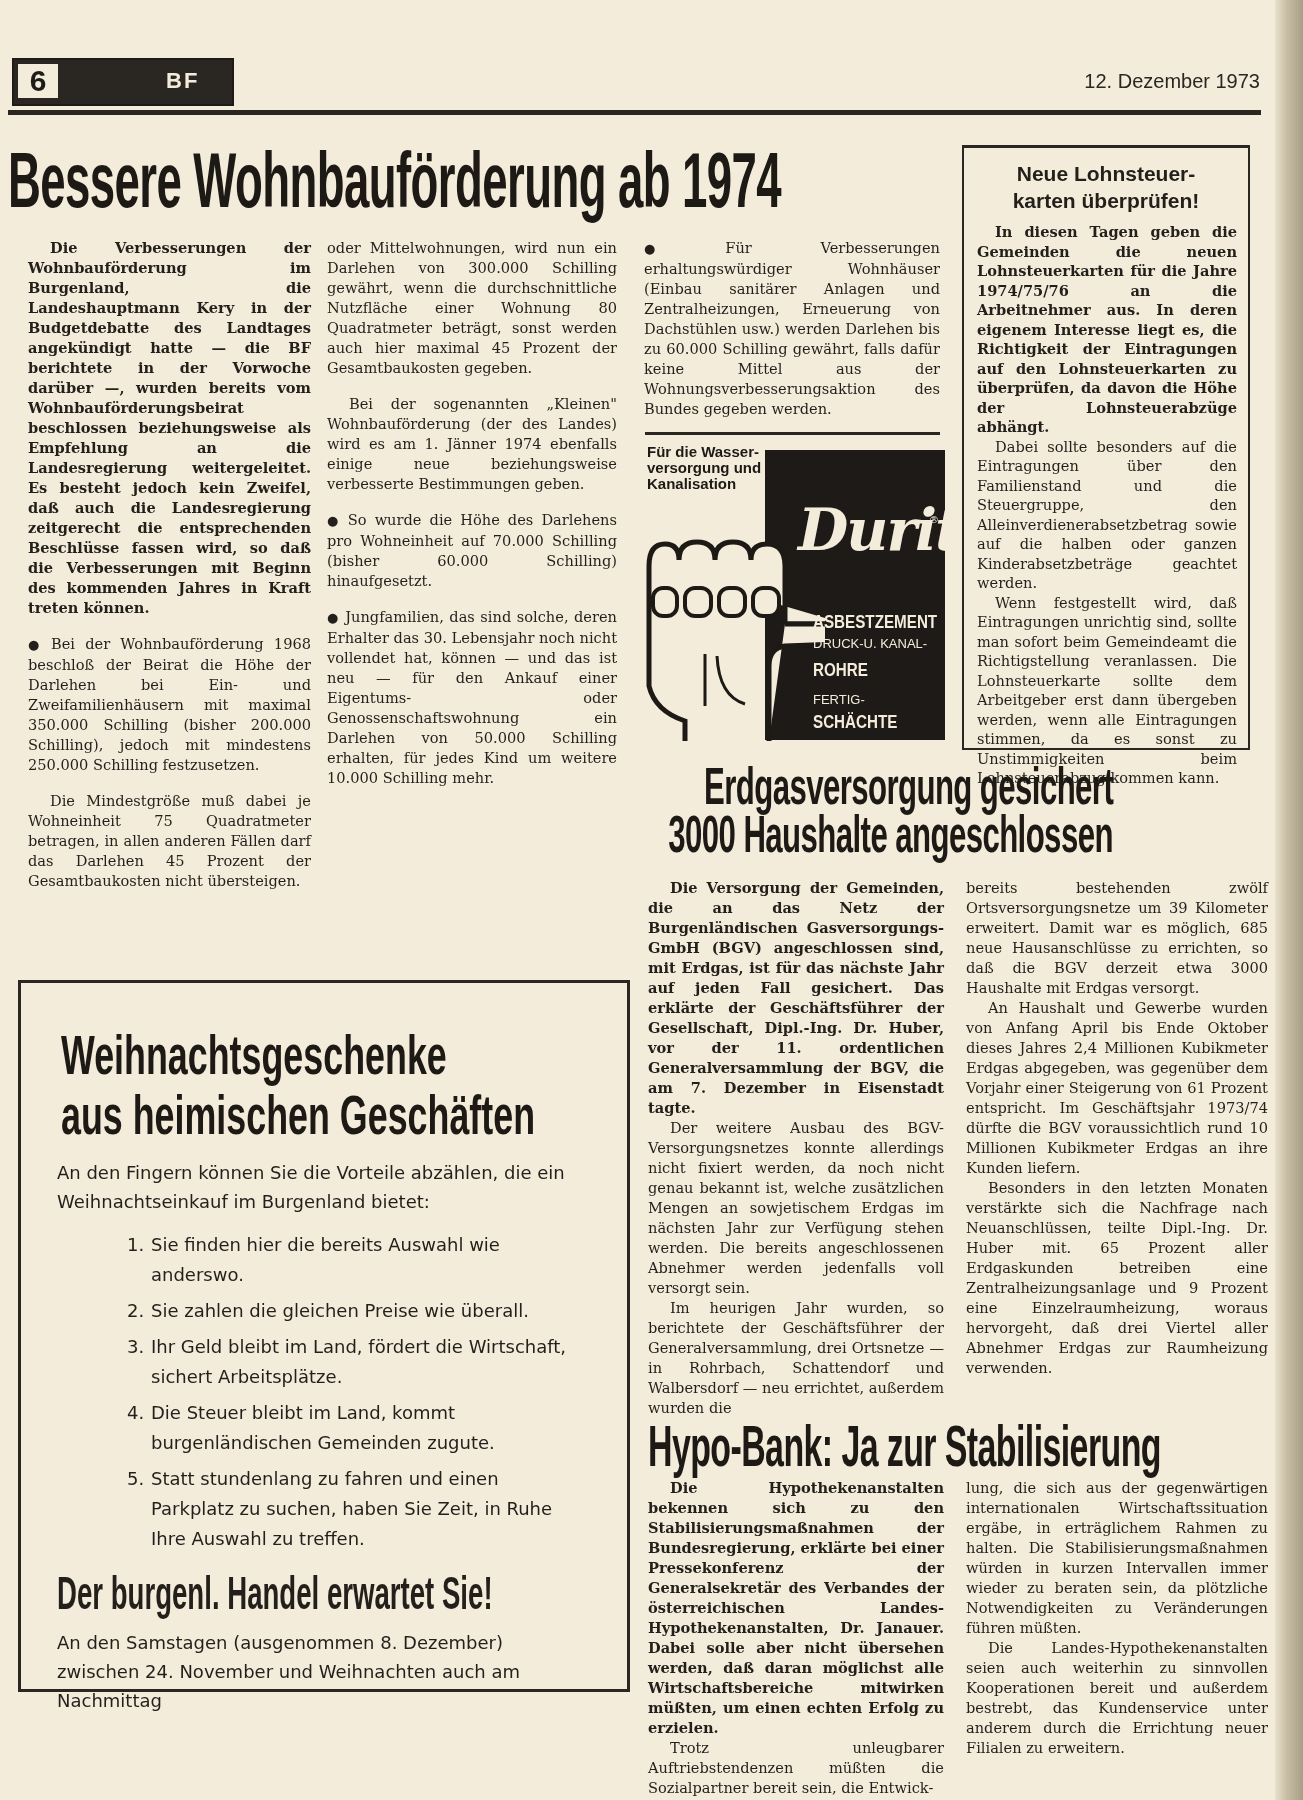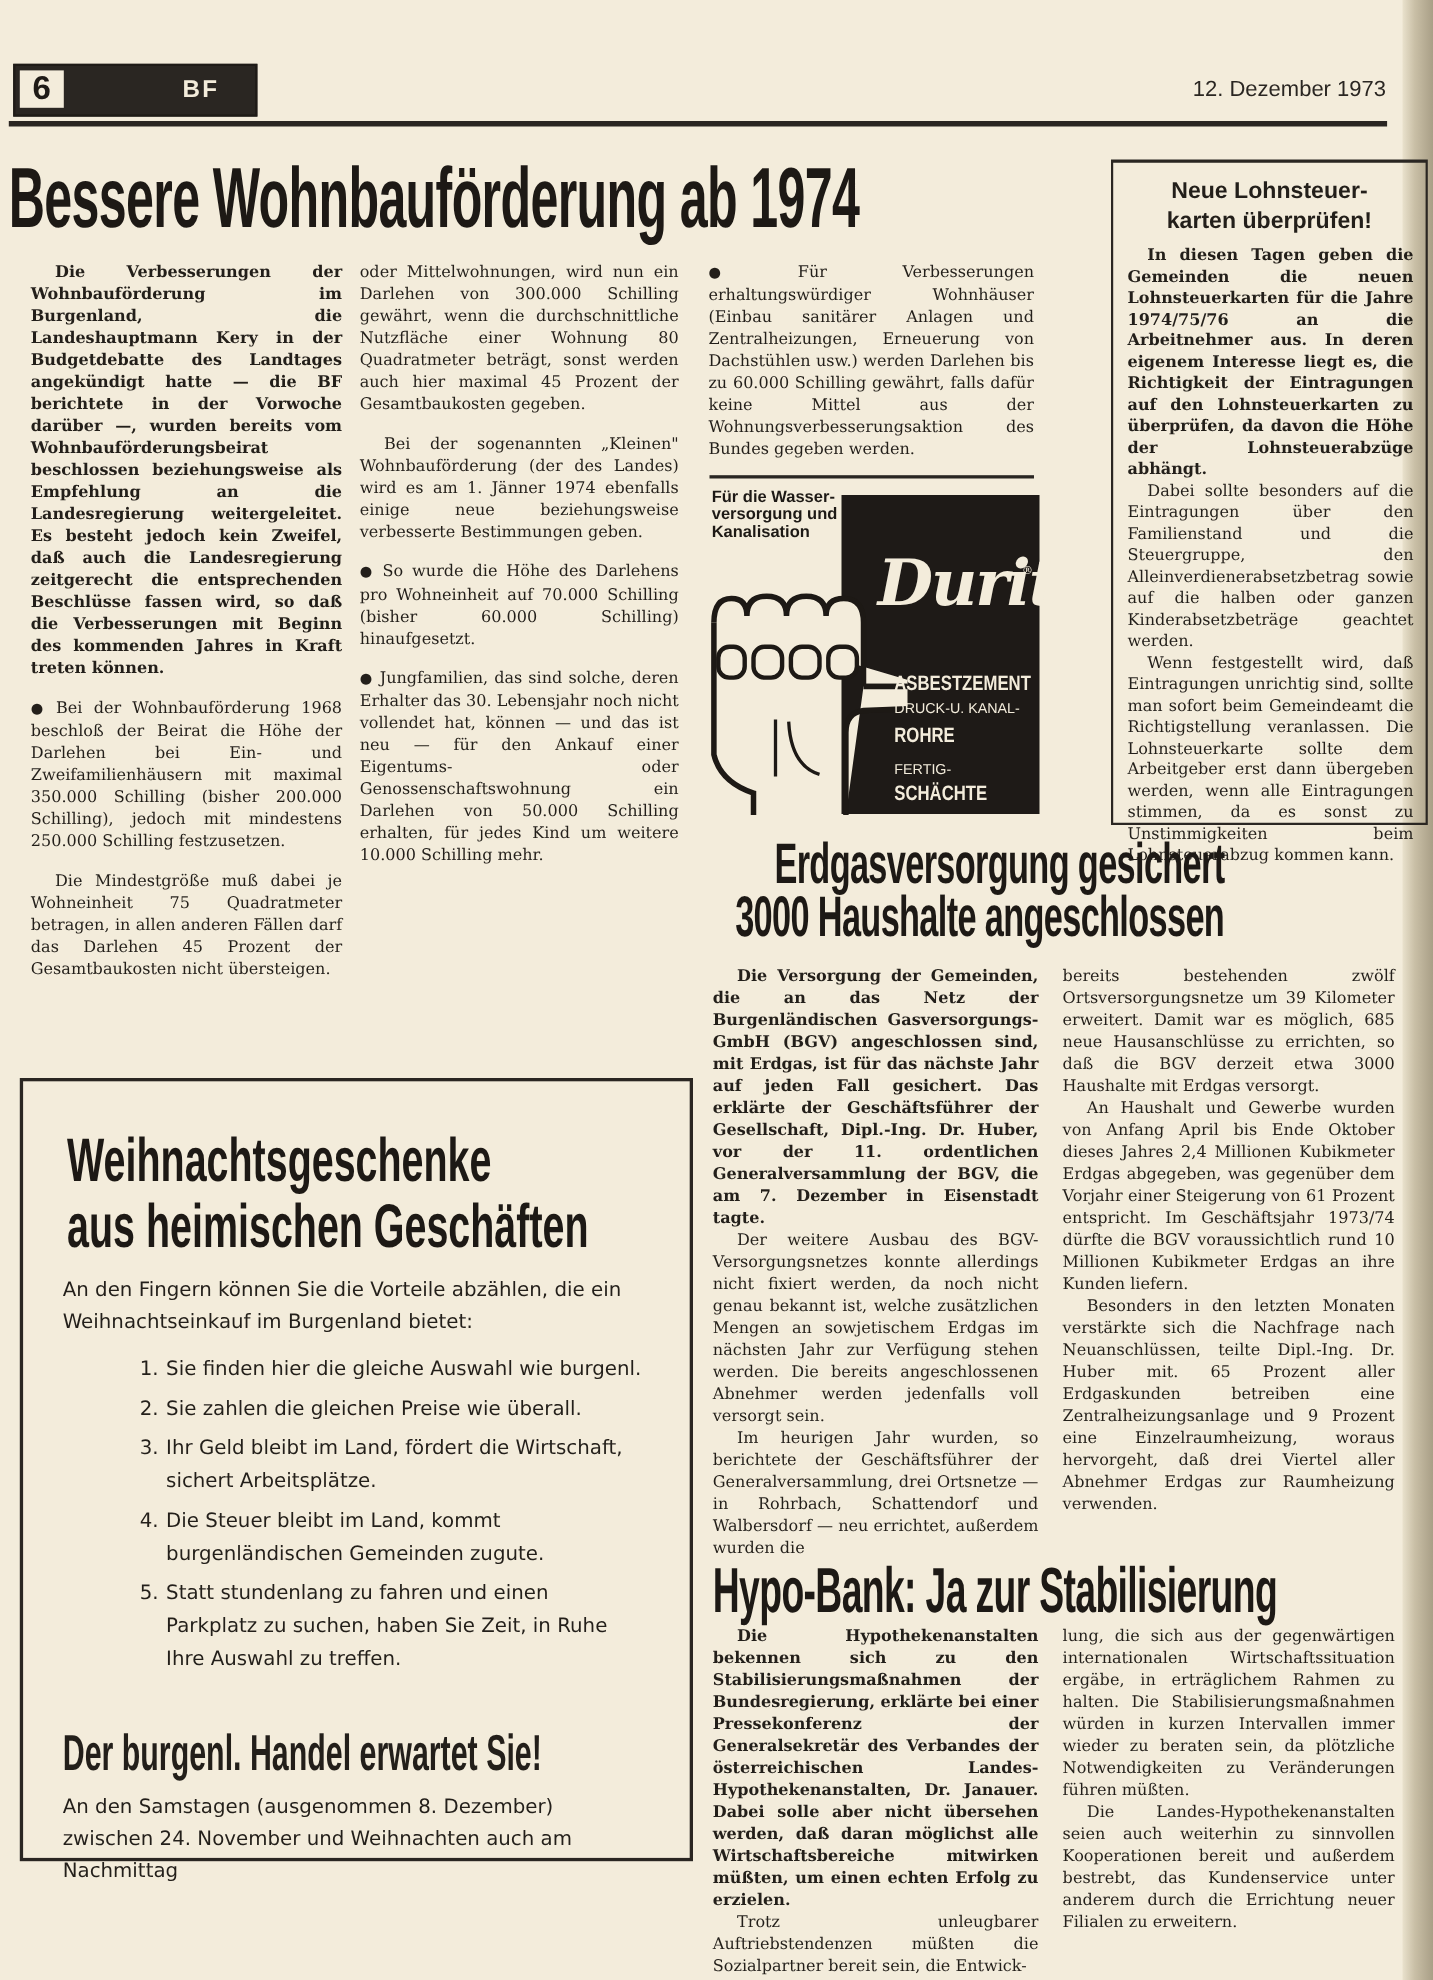--- a/index.html
+++ b/index.html
@@ -79,21 +79,21 @@
   .ad-durit-lines {
     position: absolute; left: 168px; top: 170px; width: 130px;
     font-family: "Liberation Sans", sans-serif; color: #f3ecdb;
   }
   .ad-durit-lines div { white-space: nowrap; }
   .l-big { font-weight: bold; font-size: 19px; line-height: 24px; transform: scaleX(0.8); transform-origin: left; }
   .l-small { font-size: 13px; line-height: 20px; }
   .hand { position: absolute; left: 0; top: 96px; }
 
   
-  .tax-box { left: 962px; top: 145px; width: 284px; height: 600px; border: 2px solid #2a2622; border-top-width: 3px; margin-left: 48px; }
+  .tax-box { left: 962px; top: 145px; width: 284px; height: 600px; border: 2px solid #2a2622; border-top-width: 3px; }
   .tax-head {
     position: absolute; left: 0; top: 12px; width: 284px; text-align: center;
     font-family: "Liberation Sans", sans-serif; font-weight: bold; font-size: 21px; line-height: 27px;
   }
   .tax-body { position: absolute; left: 13px; top: 74px; width: 260px; font-size: 14.6px; line-height: 19.5px; text-align: justify; }
   .tax-body p { margin: 0; text-indent: 18px; }
 
   
   .g1 { left: 648px; top: 878px; width: 296px; }
   .g2 { left: 966px; top: 878px; width: 302px; }
@@ -225,21 +225,21 @@
   <p>Die Landes-Hypothekenanstalten seien auch weiterhin zu sinnvollen Kooperationen bereit und außerdem bestrebt, das Kundenservice unter anderem durch die Errichtung neuer Filialen zu erweitern.</p>
 </div>
 
 <div class="abs xmas-box">
   <div class="xmas-head">
     <div>Weihnachtsgeschenke</div>
     <div>aus heimischen Geschäften</div>
   </div>
   <div class="xmas-intro">An den Fingern können Sie die Vorteile abzählen, die ein Weihnachtseinkauf im Burgenland bietet:</div>
   <ul class="xmas-list">
-    <li><span class="num">1.</span><span>Sie finden hier die gleiche Auswahl wie burgenl.</span></li>
+    <li><span class="num">1.</span><span>Sie finden hier die bereits Auswahl wie anderswo.</span></li>
     <li><span class="num">2.</span><span>Sie zahlen die gleichen Preise wie überall.</span></li>
     <li><span class="num">3.</span><span>Ihr Geld bleibt im Land, fördert die Wirtschaft, sichert Arbeitsplätze.</span></li>
     <li><span class="num">4.</span><span>Die Steuer bleibt im Land, kommt burgenländischen Gemeinden zugute.</span></li>
     <li><span class="num">5.</span><span>Statt stundenlang zu fahren und einen Parkplatz zu suchen, haben Sie Zeit, in Ruhe Ihre Auswahl zu treffen.</span></li>
   </ul>
   <div class="xmas-cta">Der burgenl. Handel erwartet Sie!</div>
   <div class="xmas-note">An den Samstagen (ausgenommen 8. Dezember) zwischen 24. November und Weihnachten auch am Nachmittag</div>
 </div>
 
 </body></html>

